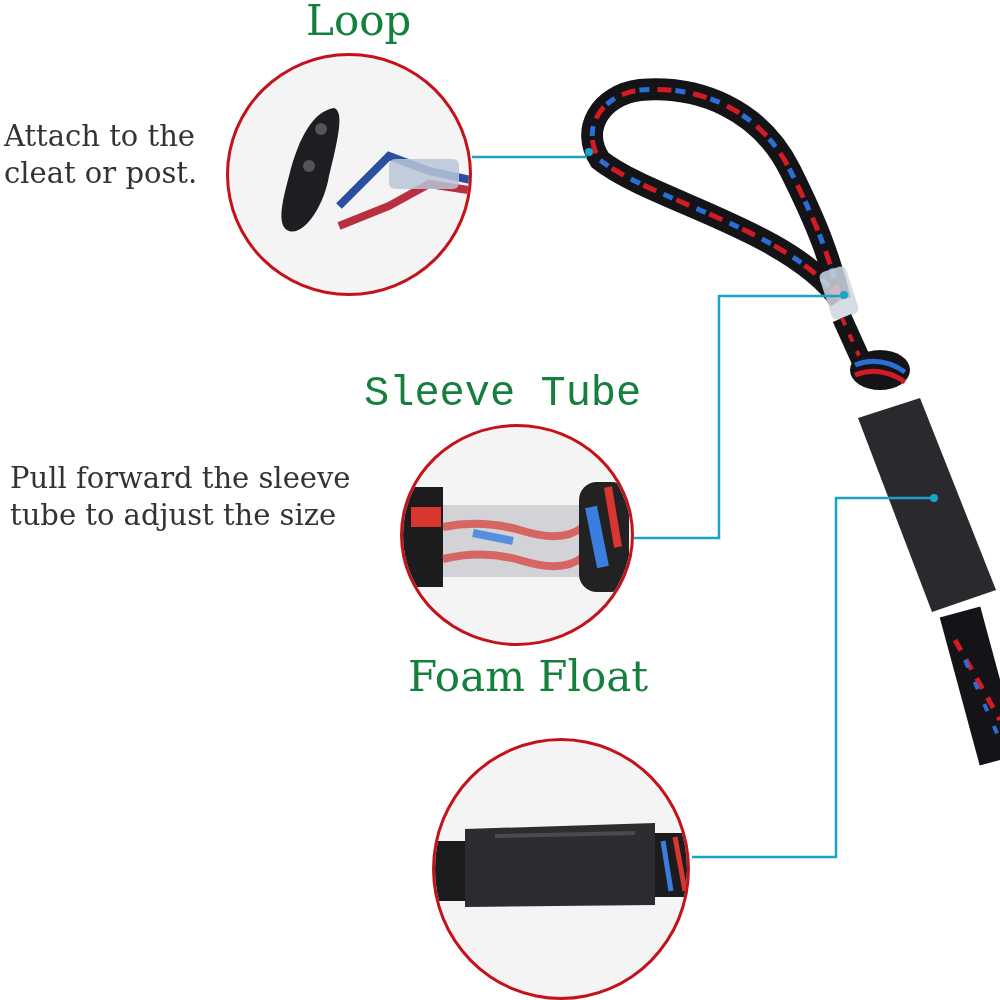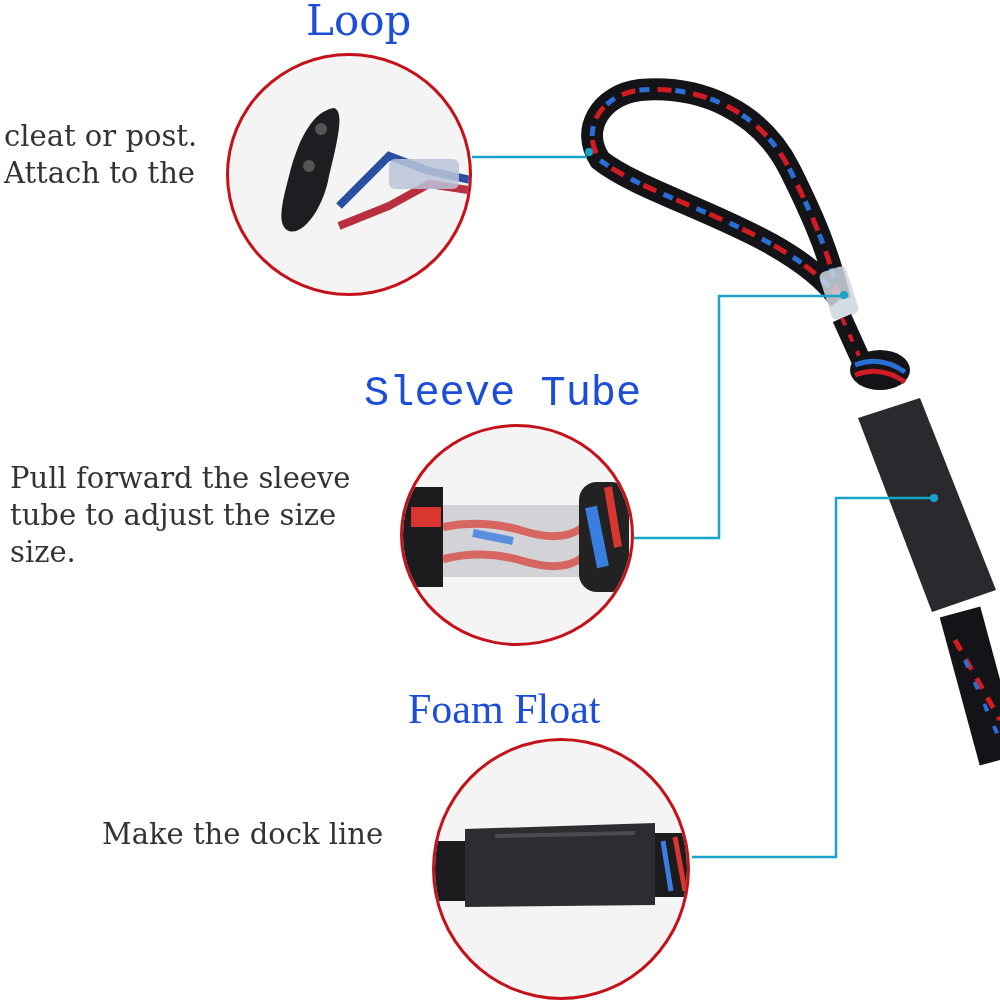--- a/index.html
+++ b/index.html
@@ -1,67 +1,65 @@
 <!DOCTYPE html>
 <html><head>
 <meta charset="utf-8">
 <style>
   html, body { margin: 0; padding: 0; background: #ffffff; }
   body { width: 1000px; height: 1000px; position: relative; overflow: hidden;
          font-family: "DejaVu Serif", "Liberation Serif", serif; color: #2b2b2b; }
-  .title { position: absolute; font-size: 42px; line-height: 1; color: #1d4ed8; white-space: nowrap; }
+  .title { position: absolute; font-size: 42px; line-height: 1; color: #15803d; white-space: nowrap; }
   .desc { position: absolute; font-size: 29px; line-height: 1.28; color: #333; }
   .circle { position: absolute; border: 3px solid #c5121a; border-radius: 50%; background: #f4f4f4; overflow: hidden; box-sizing: border-box; }
   svg { position: absolute; left: 0; top: 0; }
 </style>
 </head>
 <body>
 
 <div class="title" style="left:306px; top:0px;">Loop</div>
 <div class="desc" style="left:4px; top:118px;">
+  <div>Attach to the</div>
   <div>cleat or post.</div>
-  <div>Attach to the</div>
 </div>
 <div class="circle" style="left:226px; top:53px; width:246px; height:243px;">
   <svg width="246" height="243">
 
     <path d="M110,150 L160,100 L200,115 L246,125" stroke="#2a4fa0" stroke-width="8" fill="none"></path>
     <path d="M110,170 L160,150 L200,128 L246,135" stroke="#b83040" stroke-width="8" fill="none"></path>
 
     <rect x="160" y="103" width="70" height="30" rx="6" fill="#b9c4d8" opacity="0.85"></rect>
 
     <path d="M60,120 C70,80 85,55 105,52 C115,55 110,80 100,120 C95,150 75,180 60,175 C48,170 52,150 60,120 Z" fill="#1e1e22"></path>
     <circle cx="92" cy="73" r="6" fill="#555"></circle>
     <circle cx="80" cy="110" r="6" fill="#555"></circle>
   </svg>
 </div>
 
 <div class="title" style="left:364px; top:373px;font-family:Liberation Mono, monospace;">Sleeve Tube</div>
 <div class="desc" style="left:10px; top:460px;">
   <div>Pull forward the sleeve</div>
   <div>tube to adjust the size</div>
-  <div>size.</div>
 </div>
 <div class="circle" style="left:400px; top:424px; width:234px; height:222px;">
   <svg width="234" height="222">
     <rect x="0" y="60" width="40" height="100" fill="#1c1c1e"></rect>
     <rect x="8" y="80" width="30" height="20" fill="#d8362f"></rect>
     <rect x="40" y="78" width="140" height="72" fill="#c9c9cf" opacity="0.8"></rect>
     <path d="M40,100 Q80,92 120,104 T180,100" stroke="#d8362f" stroke-width="8" fill="none" opacity="0.7"></path>
     <path d="M70,106 L110,114" stroke="#3a7ee0" stroke-width="8" opacity="0.8"></path>
     <path d="M40,132 Q80,122 120,134 T180,130" stroke="#d8362f" stroke-width="8" fill="none" opacity="0.7"></path>
     <rect x="176" y="55" width="50" height="110" rx="18" fill="#222"></rect>
     <path d="M188,80 L200,140" stroke="#3a7ee0" stroke-width="12"></path>
     <path d="M205,60 L215,120" stroke="#d8362f" stroke-width="8"></path>
   </svg>
 </div>
 
-<div class="title" style="left:408px; top:688px;font-family:Liberation Serif, serif;">Foam Float</div>
+<div class="title" style="left:408px; top:656px;">Foam Float</div>
 <div class="desc" style="left:102px; top:816px;">
-  <div>Make the dock line</div>
 </div>
 <div class="circle" style="left:432px; top:738px; width:258px; height:262px;">
   <svg width="258" height="262">
     <rect x="0" y="100" width="30" height="60" fill="#1c1c1e"></rect>
     <path d="M30,88 L220,82 L220,164 L30,166 Z" fill="#2d2d31"></path>
     <path d="M60,95 L200,92" stroke="#4a4a50" stroke-width="4"></path>
     <rect x="220" y="92" width="38" height="64" fill="#1c1c1e"></rect>
     <path d="M228,100 L236,150" stroke="#3a7ee0" stroke-width="5"></path>
     <path d="M240,96 L250,150" stroke="#d8362f" stroke-width="5"></path>
   </svg>

